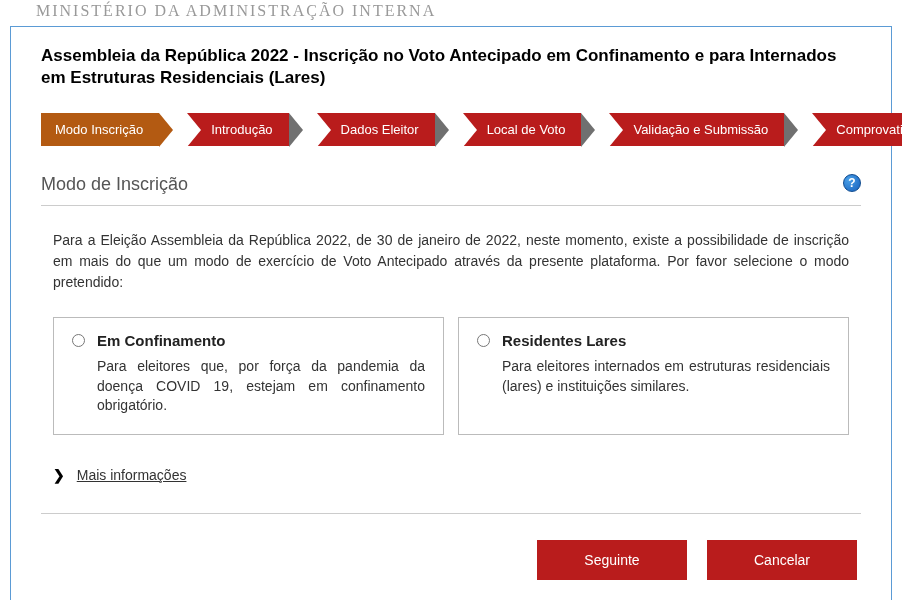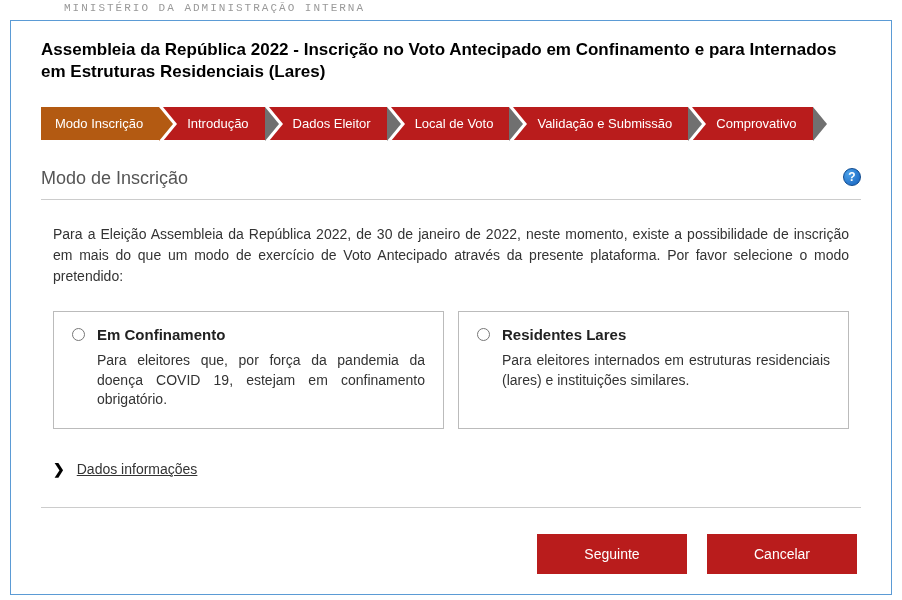--- a/index.html
+++ b/index.html
@@ -5,41 +5,42 @@
     * { box-sizing: border-box; margin: 0; padding: 0; }
     body {
       font-family: Arial, Helvetica, sans-serif;
       background: #fff;
       width: 902px;
       height: 600px;
       overflow: hidden;
     }
     .ministry-label {
       color: #999;
-      font-size: 11px;
+      font-size: 16px;
       letter-spacing: 2px;
-      padding: 2px 0 6px 64px;
-      font-family: Liberation Mono, monospace;
+      padding: 2px 0 6px 36px;
+      font-family: Liberation Serif, serif;
     }
     .main-panel {
       border: 1px solid #5b9bd5;
       margin: 0 10px 0 10px;
       padding: 18px 30px 20px 30px;
       position: relative;
     }
     .page-title {
       font-size: 17px;
       font-weight: bold;
       color: #000;
       margin-bottom: 24px;
       line-height: 1.3;
     }
     .breadcrumb-steps {
       display: flex;
       margin-bottom: 28px;
+      gap: 24px;
     }
     .step {
       position: relative;
       background: #b91c1c;
       color: #fff;
       font-size: 13px;
       padding: 9px 16px 9px 24px;
       margin-right: 4px;
       white-space: nowrap;
     }
@@ -212,21 +213,21 @@
       <div class="option-header">
         <span class="radio-circle"></span>
         <span class="option-title">Residentes Lares</span>
       </div>
       <div class="option-desc">Para eleitores internados em estruturas residenciais (lares) e instituições similares.</div>
     </div>
   </div>
 
   <div class="more-info">
     <span class="chevron">❯</span>
-    <span class="label">Dados informações</span>
+    <span class="label">Mais informações</span>
   </div>
 
   <div class="divider"></div>
 
   <div class="button-row">
     <button class="btn">Seguinte</button>
     <button class="btn">Cancelar</button>
   </div>
 
 </div>

